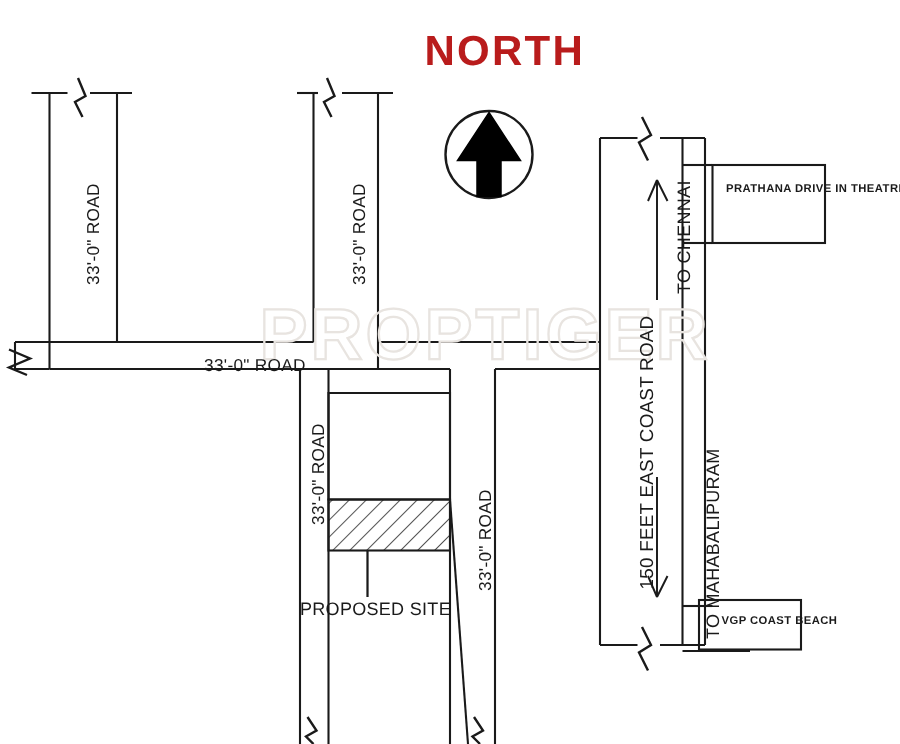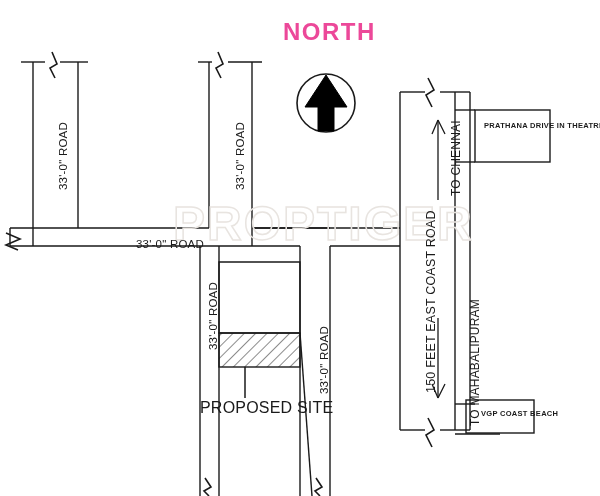--- a/index.html
+++ b/index.html
@@ -27,32 +27,32 @@
     font-family: "Liberation Sans", sans-serif;
     color: #1a1a1a;
     white-space: nowrap;
     letter-spacing: 0.2px;
   }
   .vert {
     transform-origin: 0 0;
     transform: rotate(-90deg);
   }
   #north-title {
-    font-size: 24px;
+    font-size: 28px;
     font-weight: 700;
     letter-spacing: 1.5px;
     left: 283px;
     top: 18px;
-    color: #ec4899;
+    color: #b91c1c;
   }
   .road-lbl { font-size: 11.5px; }
   .dir-lbl  { font-size: 12px; }
   .ecr-lbl  { font-size: 12.5px; }
   .poi-lbl  { font-size: 7.5px; font-weight: 700; letter-spacing: 0.3px; }
-  #site-lbl { font-size: 16px; left: 200px; top: 399px; }
+  #site-lbl { font-size: 12px; left: 200px; top: 399px; }
   #watermark {
     position: absolute;
     left: 173px;
     top: 196px;
     font-size: 48px;
     font-weight: 700;
     letter-spacing: 2px;
     color: transparent;
     -webkit-text-stroke: 1.5px #e8e4e0;
     font-family: "Liberation Sans", sans-serif;

